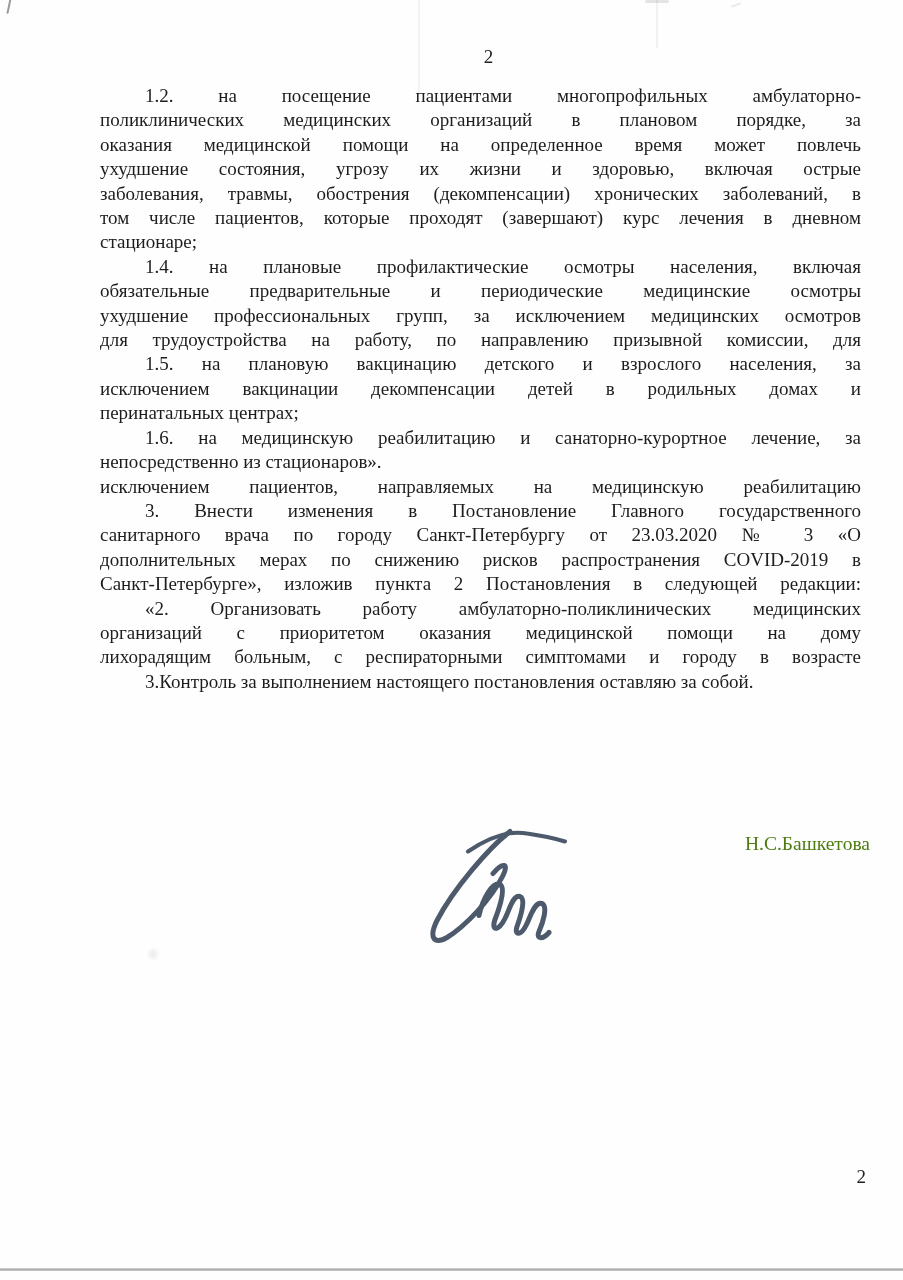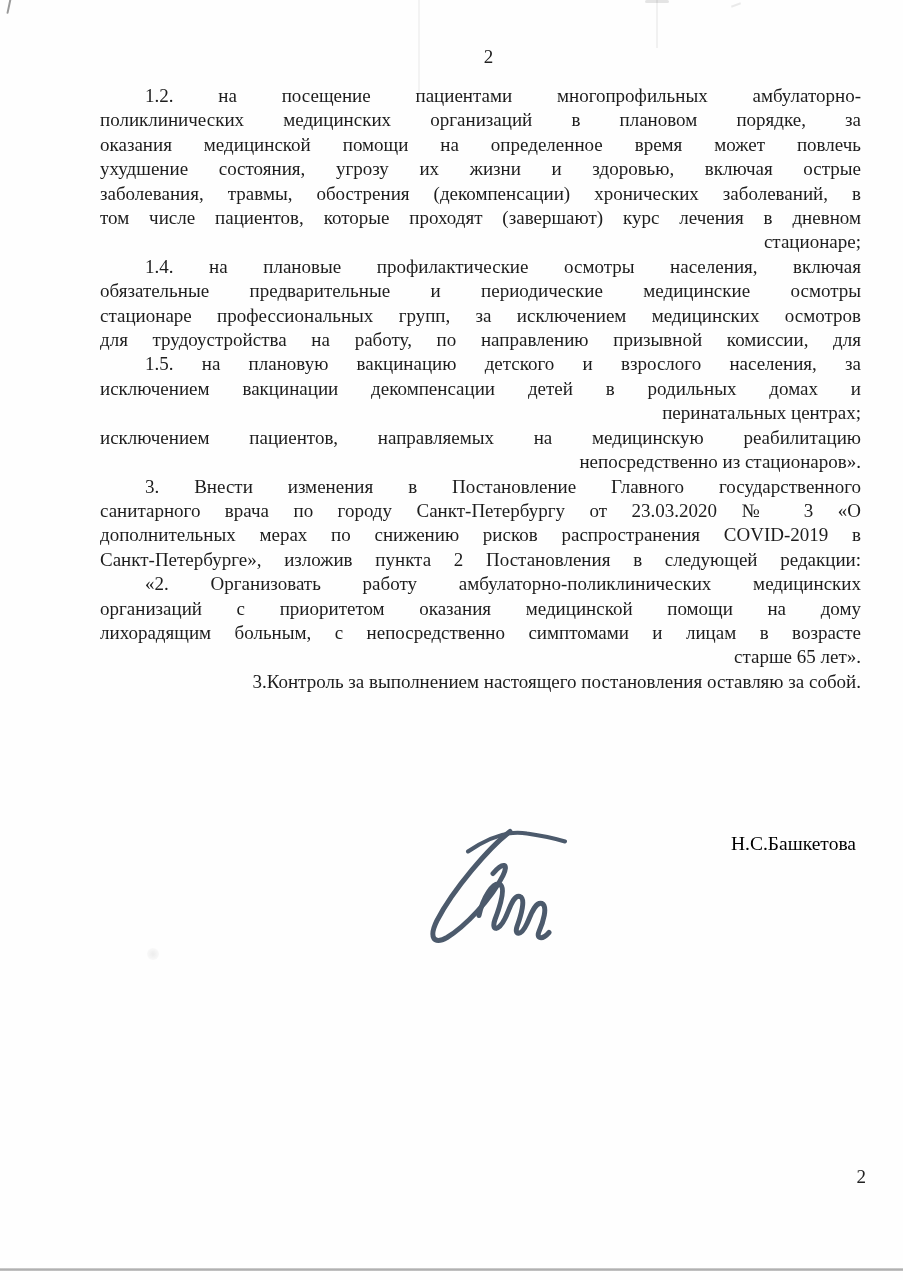--- a/index.html
+++ b/index.html
@@ -10,26 +10,26 @@
     color:#1d1d1d;
   }
   .page-num-top {
     position:absolute; left:108px; top:46px; width:761px;
     text-align:center; font-size:19px; color:#222;
   }
   .doc-body {
     position:absolute; left:100px; top:84px; width:761px;
     font-size:19px; line-height:24.4px;
   }
-  .line { text-align:right; }
+  .line { text-align:left; }
   .line.just { text-align:justify; text-align-last:justify; }
   .line.first { padding-left:45px; }
   .sig-name {
-    position:absolute; top:833px; right:47px;
-    font-size:19.5px; color:#000000;
+    position:absolute; top:833px; right:33px;
+    font-size:19.5px; color:#4d7c0f;
   }
   .sig-svg { position:absolute; left:413px; top:815px; width:160px; height:140px; }
   .page-num-bottom {
     position:absolute; top:1166px; right:37px;
     font-size:19px; color:#222;
   }
   .bottom-scan-line {
     position:absolute; left:0; top:1268px; width:903px; height:3px;
     background:linear-gradient(#d6d6d6, #a9a9a9 60%, #cfcfcf);
   }
@@ -62,35 +62,35 @@
   <div class="doc-body">
       <div class="line first just">1.2. на посещение пациентами многопрофильных амбулаторно-</div>
       <div class="line just">поликлинических медицинских организаций в плановом порядке, за</div>
       <div class="line just">оказания медицинской помощи на определенное время может повлечь</div>
       <div class="line just">ухудшение состояния, угрозу их жизни и здоровью, включая острые</div>
       <div class="line just">заболевания, травмы, обострения (декомпенсации) хронических заболеваний, в</div>
       <div class="line just">том числе пациентов, которые проходят (завершают) курс лечения в дневном</div>
       <div class="line">стационаре;</div>
       <div class="line first just">1.4. на плановые профилактические осмотры населения, включая</div>
       <div class="line just">обязательные предварительные и периодические медицинские осмотры</div>
-      <div class="line just">стационаре профессиональных групп, за исключением медицинских осмотров</div>
+      <div class="line just">ухудшение профессиональных групп, за исключением медицинских осмотров</div>
       <div class="line just">для трудоустройства на работу, по направлению призывной комиссии, для</div>
       <div class="line first just">1.5. на плановую вакцинацию детского и взрослого населения, за</div>
       <div class="line just">исключением вакцинации декомпенсации детей в родильных домах и</div>
       <div class="line">перинатальных центрах;</div>
+      <div class="line first just">1.6. на медицинскую реабилитацию и санаторно-курортное лечение, за</div>
+      <div class="line">непосредственно из стационаров».</div>
       <div class="line just">исключением пациентов, направляемых на медицинскую реабилитацию</div>
-      <div class="line">непосредственно из стационаров».</div>
       <div class="line first just">3. Внести изменения в Постановление Главного государственного</div>
       <div class="line just">санитарного врача по городу Санкт-Петербургу от 23.03.2020 № 3 «О</div>
       <div class="line just">дополнительных мерах по снижению рисков распространения COVID-2019 в</div>
       <div class="line just">Санкт-Петербурге», изложив пункта 2 Постановления в следующей редакции:</div>
       <div class="line first just">«2. Организовать работу амбулаторно-поликлинических медицинских</div>
       <div class="line just">организаций с приоритетом оказания медицинской помощи на дому</div>
-      <div class="line just">лихорадящим больным, с непосредственно симптомами и лицам в возрасте</div>
-      <div class="line">старше 65 лет».</div>
+      <div class="line just">лихорадящим больным, с респираторными симптомами и городу в возрасте</div>
       <div class="line first">3.Контроль за выполнением настоящего постановления оставляю за собой.</div>
     </div>
 
   <svg class="sig-svg" viewBox="0 0 160 135" fill="none" stroke="#3d4d60" stroke-linecap="round" stroke-linejoin="round" opacity="0.92">
     <path d="M97 14 C76 30 40 72 24 103 C16 119 20 128 34 120 C52 109 78 82 90 58 C96 46 90 44 80 56" stroke-width="5"></path>
     <path d="M55 34 C78 18 98 13 114 16 C128 18 142 21 152 24" stroke-width="4"></path>
     <path d="M66 98 C70 80 80 64 87 67 C93 70 87 89 82 102 C78 113 85 115 92 101 C97 91 100 77 107 79 C113 81 108 98 104 109 C101 118 108 119 114 106 C118 97 122 84 129 86 C135 89 130 105 126 114 C123 121 129 123 136 115" stroke-width="5"></path>
   </svg>
 
   <div class="sig-name">Н.С.Башкетова</div>

